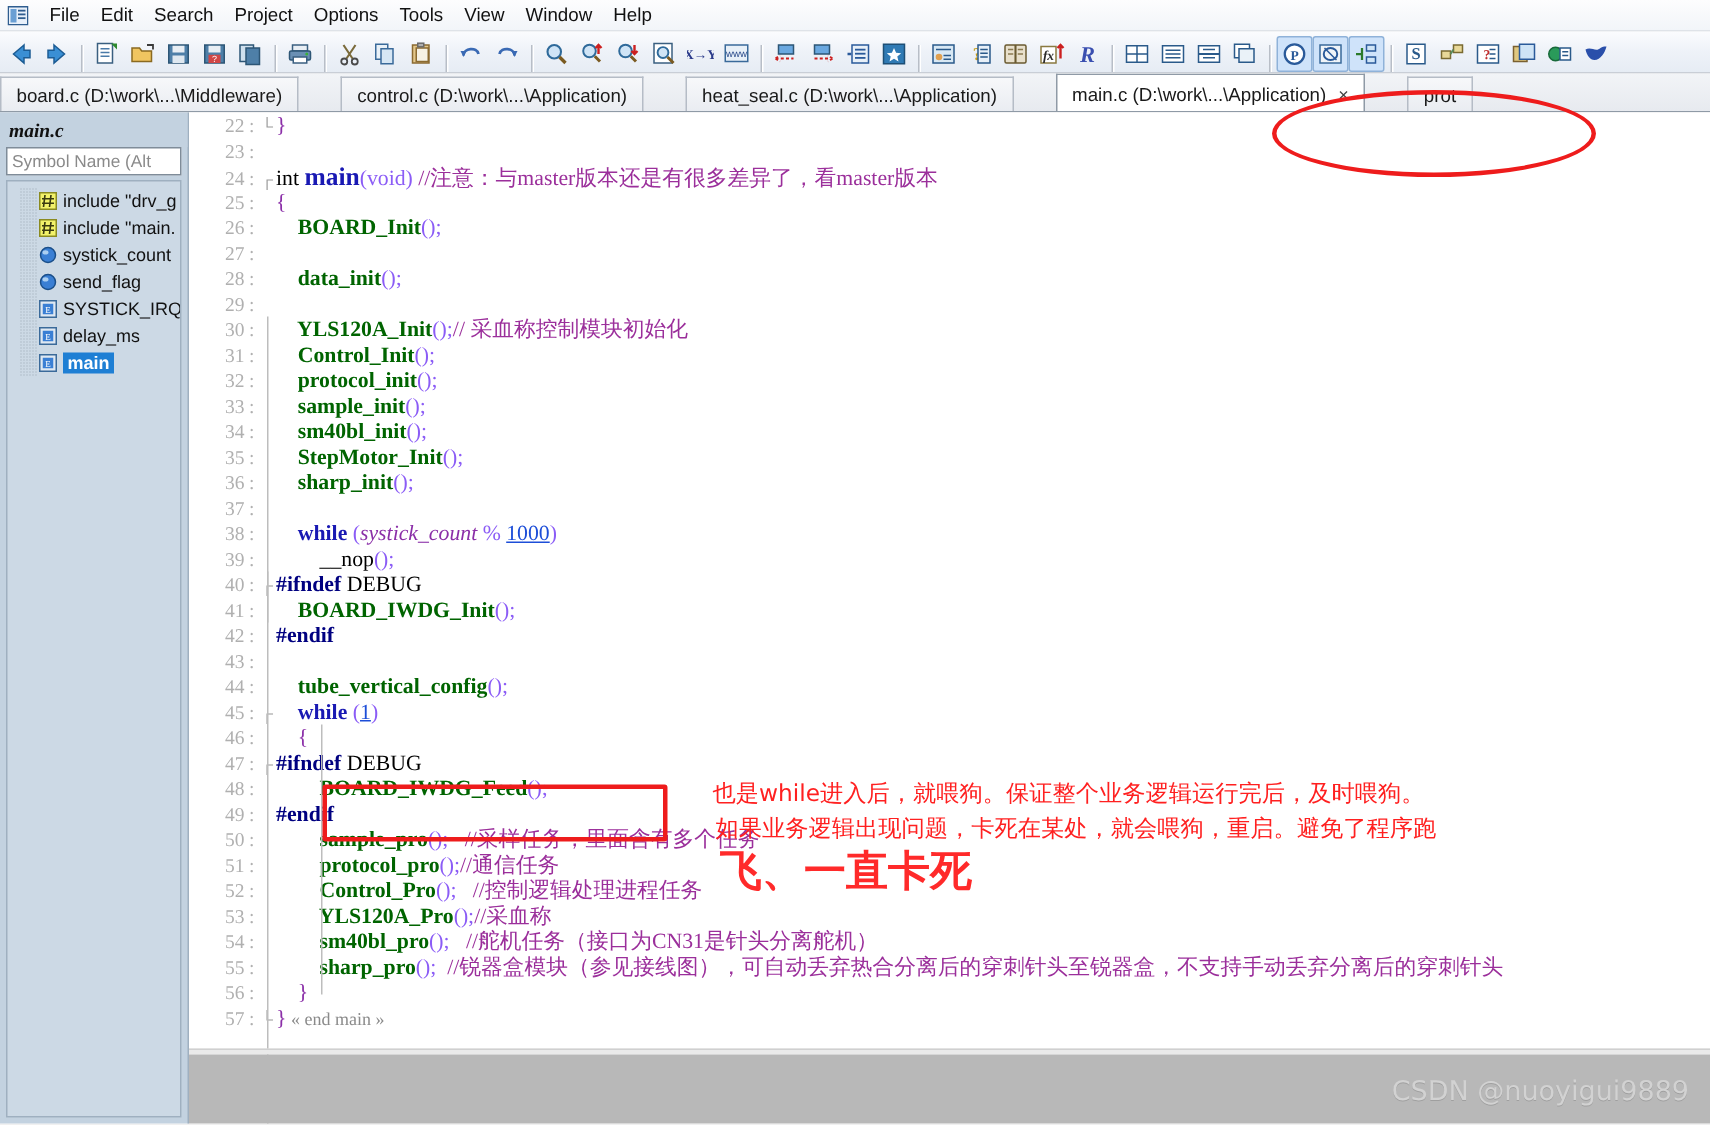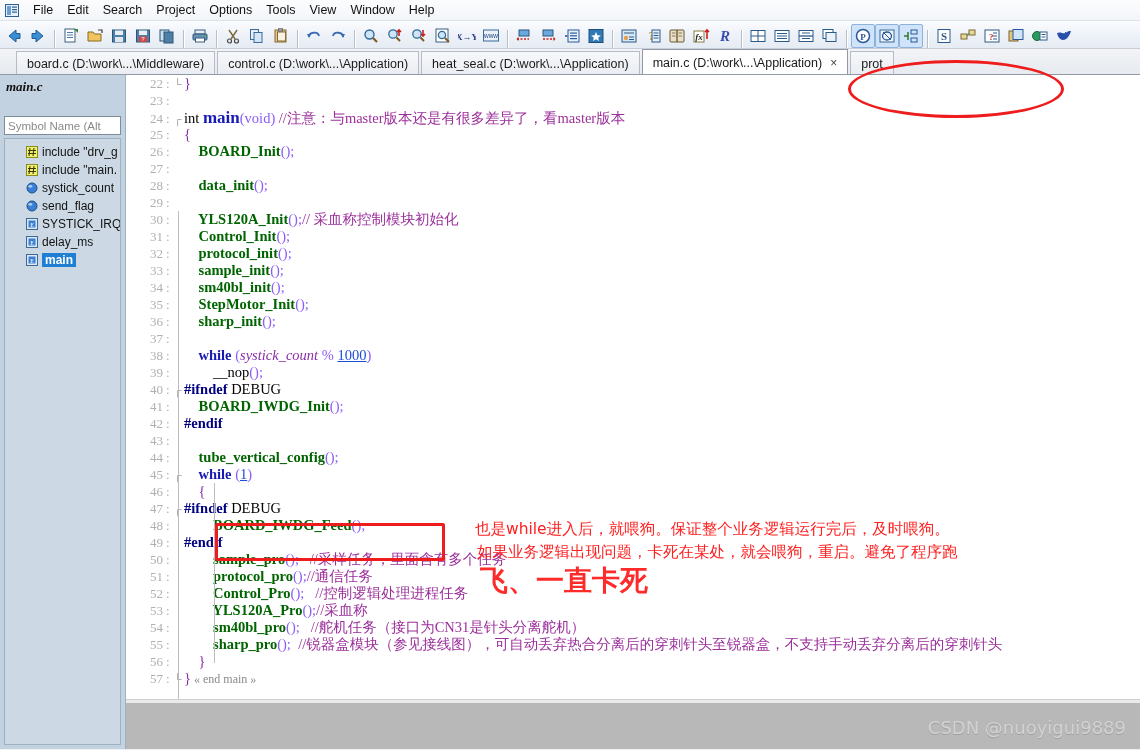--- a/index.html
+++ b/index.html
@@ -78,24 +78,25 @@
     margin: 0 4px;
     flex: 0 0 auto;
     box-shadow: 1px 0 0 #ffffff;
   }
 
   
   .tabbar {
     height: 26px;
     background: linear-gradient(to bottom,#f2f4f7 0%,#e7eaef 100%);
     display: flex; align-items: flex-end;
-    padding-left: 16px;
+    padding-left: 0px;
     border-bottom: 1px solid #8f9aa6;
     position: relative;
     overflow: hidden;
+    gap: 26px;
   }
   .tab {
     height: 24px;
     display: flex; align-items: center;
     padding: 0 10px;
     font-size: 12.5px;
     color: #1a1a1a;
     background: linear-gradient(to bottom,#f7f8fa 0%,#e9ecf1 100%);
     border: 1px solid #b5bcc6;
     border-bottom: none;
@@ -133,21 +134,21 @@
     background: #c3d2e0;
     border-right: 1px solid #9fb0c0;
     display: flex; flex-direction: column;
     padding: 0;
   }
   .sb-title {
     font-size: 13px;
     font-weight: bold;
     font-style: italic;
     color: #111;
-    padding: 4px 6px 21px 6px;
+    padding: 4px 6px 3px 6px;
     background: #c3d2e0;
     font-family: "Liberation Serif", serif;
   }
   .sb-search {
     margin: 0 4px 3px 4px;
     height: 19px;
     background: #ffffff;
     border: 1px solid #7f8c99;
     display: flex; align-items: center;
     padding: 0 3px;

